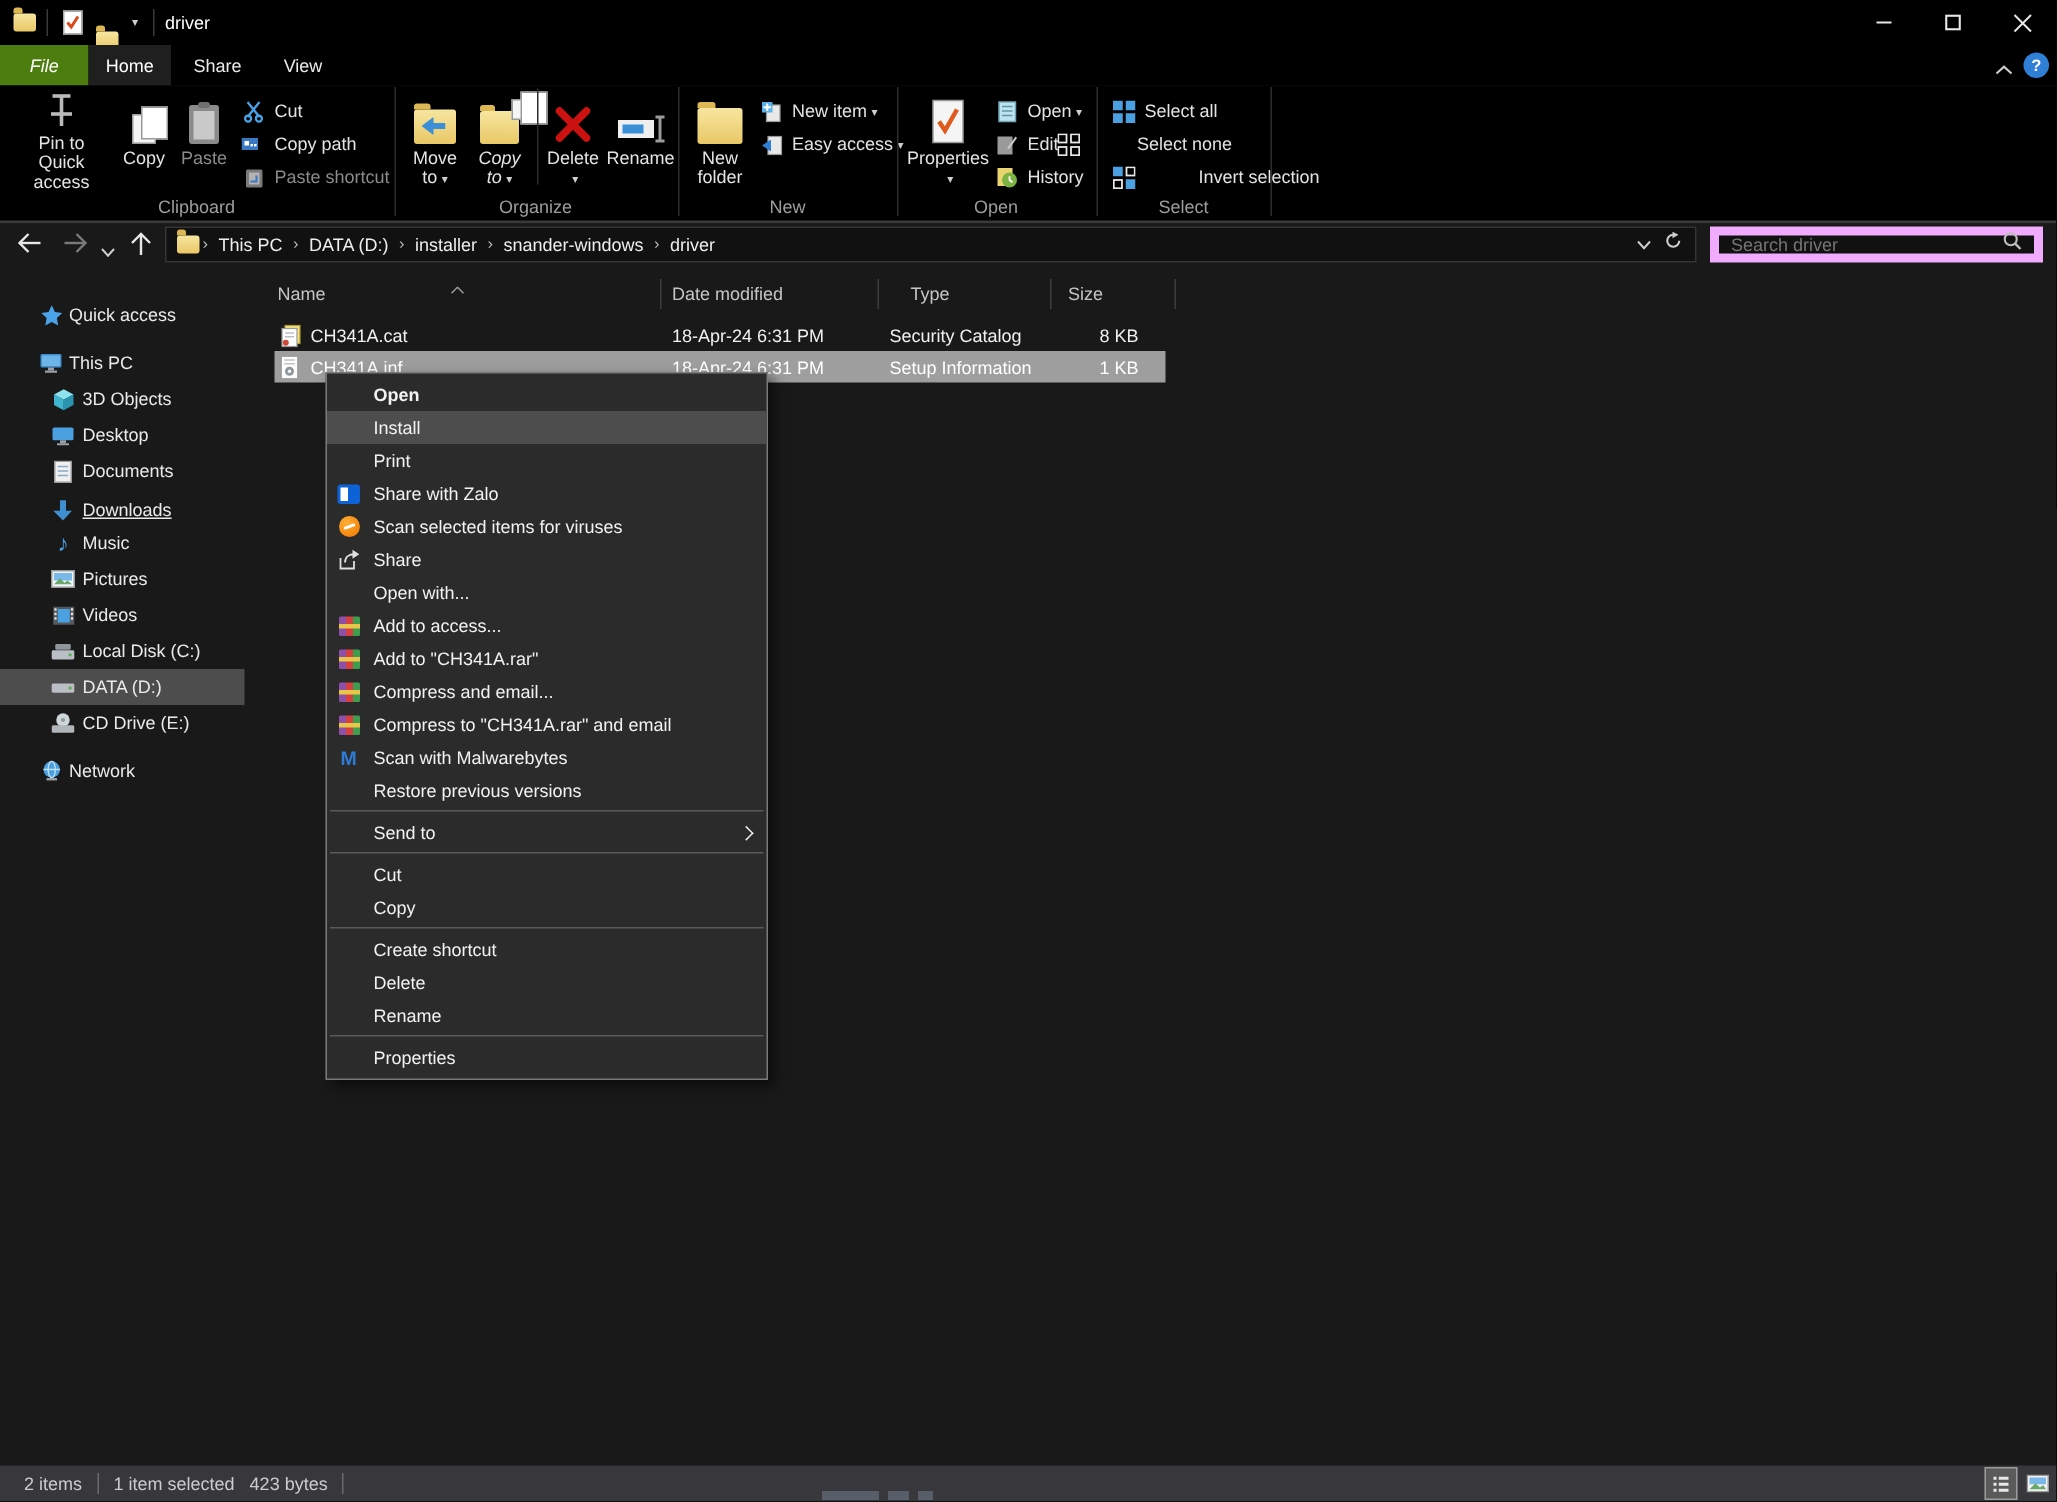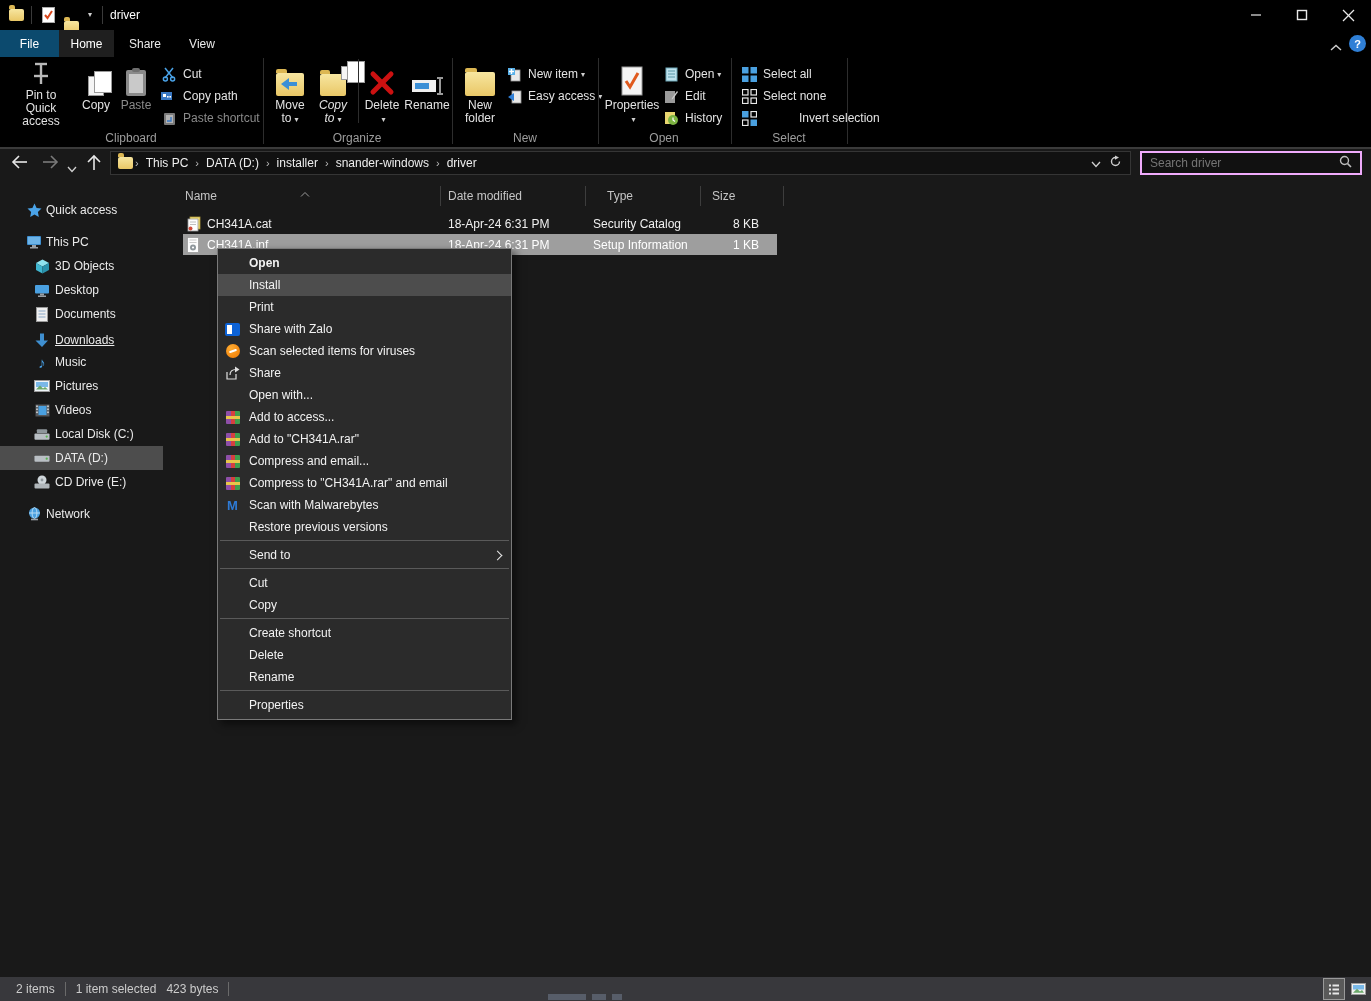--- a/index.html
+++ b/index.html
@@ -10,21 +10,21 @@
 
   
   .titlebar { left:0; top:0; width:1371px; height:30px; background:#000; }
   .qat-sep { width:1px; height:18px; background:#3a3a3a; top:6px; }
   .win-title { color:#ffffff; font-size:12px; top:8px; }
   .winbtn { width:46px; height:30px; display:flex; align-items:center; justify-content:center; top:0; }
 
   
   .tabrow { left:0; top:30px; width:1371px; height:27px; background:#000; }
   .tab { height:27px; display:flex; align-items:center; justify-content:center; font-size:12px; color:#eaeaea; top:0; }
-  .tab-file { background:#0c4a6e; color:#fff; }
+  .tab-file { background:#4d7c0f; color:#fff;font-style:italic; }
   .tab-active { background:#1f1f1f; color:#fff; }
 
   
   .ribbon { left:0; top:57px; width:1371px; height:92px; background:#000; border-bottom:2px solid #3a3a3a; }
   .rb-div { width:1px; height:86px; background:#2d2d2d; top:1px; }
   .bigbtn { top:3px; height:68px; display:flex; flex-direction:column; align-items:center; color:#e3e3e3; font-size:12px; line-height:13px; text-align:center; }
   .bigbtn .bic { height:36px; display:flex; align-items:flex-end; justify-content:center; margin-bottom:3px; }
   .smallbtn { height:20px; display:flex; align-items:center; color:#e3e3e3; font-size:12px; white-space:nowrap; }
   .smallbtn .sic { width:18px; height:16px; margin-right:5px; display:flex; align-items:center; justify-content:center; }
   .grplabel { top:74px; color:#9d9d9d; font-size:12px; text-align:center; width:110px; }
@@ -40,21 +40,21 @@
   .pages::after { content:""; position:absolute; left:5px; top:-6px; width:16px; height:20px; background:#fff; border:1px solid #9a9a9a; }
   .clipboard { position:relative; width:20px; height:26px; background:#8a8a8a; border-radius:2px; }
   .clipboard::before { content:""; position:absolute; left:3px; top:4px; width:14px; height:19px; background:#c9c9c9; }
   .clipboard::after { content:""; position:absolute; left:6px; top:-2px; width:8px; height:4px; background:#6f6f6f; border-radius:2px; }
 
   
   .addr-row { left:0; top:149px; width:1371px; height:29px; background:#191919; }
   .crumbbar { left:110px; top:2px; width:1021px; height:24px; background:#111; border:1px solid #353535; display:flex; align-items:center; position:absolute; }
   .crumb { color:#eee; font-size:12px; padding:0 5px; white-space:nowrap; }
   .crumb-sep { color:#bdbdbd; font-size:11px; padding:0 2px; }
-  .searchbox { left:1140px; top:2px; width:222px; height:24px; background:#111; border:2px solid #f0abfc; position:absolute; display:flex; align-items:center; }
+  .searchbox { left:1140px; top:2px; width:222px; height:24px; background:#111; border:6px solid #f0abfc; position:absolute; display:flex; align-items:center; }
   .searchbox input { flex:1; background:transparent; border:none; outline:none; color:#a9a9a9; font-size:12px; padding:0 8px; font-family:"Liberation Sans",sans-serif; }
 
   
   .side-item { left:0; width:163px; height:24px; display:flex; align-items:center; color:#eaeaea; font-size:12px; }
   .side-item .sic { position:absolute; width:16px; height:16px; display:flex; align-items:center; justify-content:center; }
   .side-sel { background:#4d4d4d; }
 
   
   .colhdr { color:#c5c5c5; font-size:12px; top:189px; }
   .col-div { width:1px; height:20px; background:#3d3d3d; top:186px; }
@@ -330,21 +330,21 @@
       <span class="sic">
         <svg width="15" height="15" viewBox="0 0 15 15">
             <rect x="0" y="0" width="6.5" height="6.5" fill="#4aa0e0"></rect>
             <rect x="8.5" y="0" width="6.5" height="6.5" fill="#4aa0e0"></rect>
             <rect x="0" y="8.5" width="6.5" height="6.5" fill="#4aa0e0"></rect>
             <rect x="8.5" y="8.5" width="6.5" height="6.5" fill="#4aa0e0"></rect>
           </svg>
       </span>
         <span>Select all</span>
     </div>
-    <div class="abs smallbtn" style="left:740px;top:29px;">
+    <div class="abs smallbtn" style="left:703px;top:29px;gap:32px;">
       <span class="sic">
         <svg width="15" height="15" viewBox="0 0 15 15">
             <g fill="none" stroke="#e8e8e8" stroke-width="1.2">
               <rect x="0.5" y="0.5" width="5.5" height="5.5"></rect>
               <rect x="9" y="0.5" width="5.5" height="5.5"></rect>
               <rect x="0.5" y="9" width="5.5" height="5.5"></rect>
               <rect x="9" y="9" width="5.5" height="5.5"></rect>
             </g>
           </svg>
       </span>

